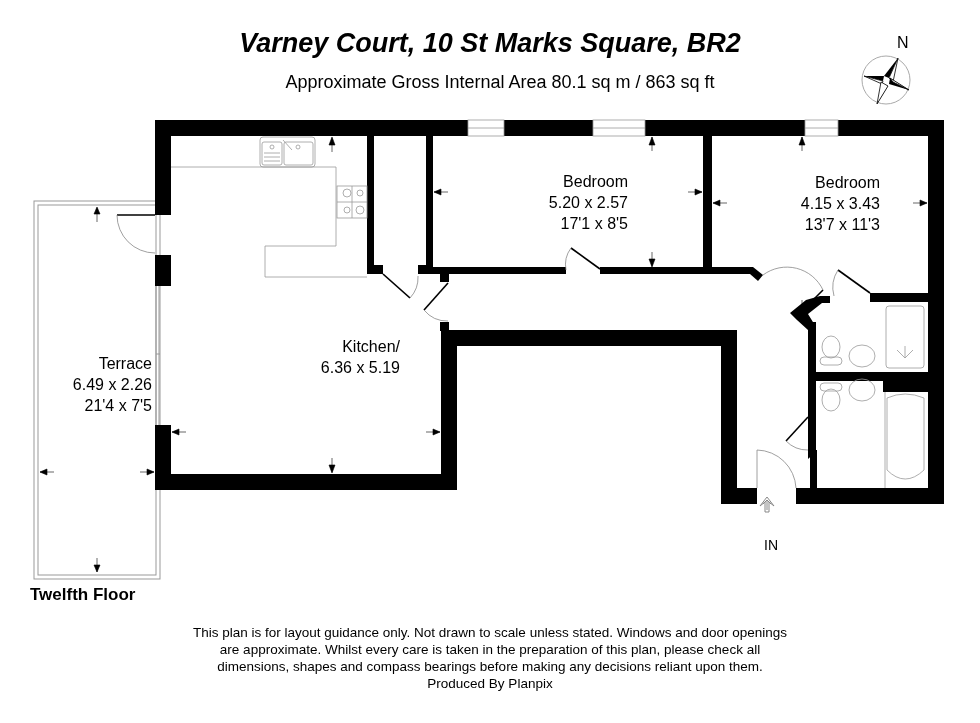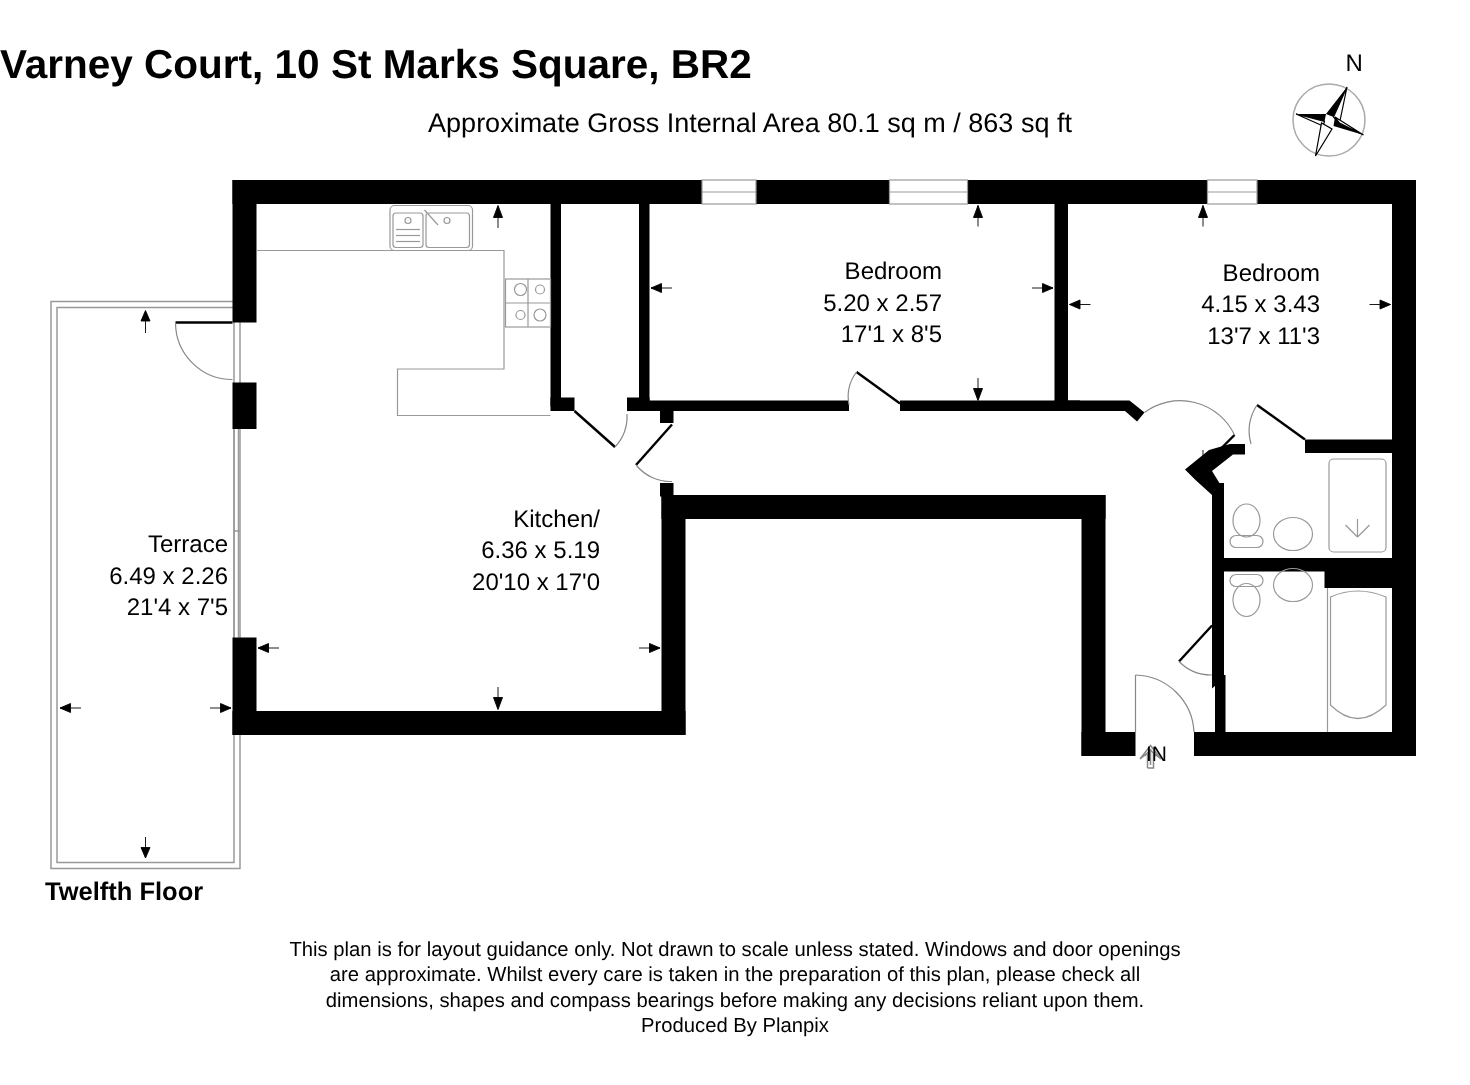--- a/index.html
+++ b/index.html
@@ -1,25 +1,25 @@
 <!DOCTYPE html>
 <html><head>
 <meta charset="utf-8">
 <style>
   html, body { margin:0; padding:0; background:#ffffff; }
   body { width:980px; height:723px; position:relative; overflow:hidden; font-family:"Liberation Sans", sans-serif; color:#000; }
-  .title { position:absolute; left:0; width:980px; top:28px; font-weight:bold; font-size:27px; }
+  .title { position:absolute; left:0; width:980px; top:28px; text-align:center; font-weight:bold; font-size:27px;font-style:italic; }
   .subtitle { position:absolute; left:0; width:1000px; top:72px; text-align:center; font-size:18px; }
   .compass-n { position:absolute; left:897px; top:34px; font-size:16px; }
   svg.plan { position:absolute; left:0; top:0; }
   .room-label { position:absolute; text-align:right; font-size:16px; line-height:21px; }
   .floor-label { position:absolute; left:30px; top:585px; font-weight:bold; font-size:17px; }
   .disclaimer { position:absolute; left:0; width:980px; top:624px; text-align:center; font-size:13.5px; line-height:17px; font-family:"Liberation Sans Narrow","Liberation Sans", sans-serif; }
   .disclaimer div { white-space:nowrap; }
-  .in-label { position:absolute; left:764px; top:494px; font-size:14px; }
+  .in-label { position:absolute; left:764px; top:537px; font-size:14px; }
 </style>
 </head>
 <body>
 
 <div class="title">Varney Court, 10 St Marks Square, BR2</div>
 <div class="subtitle">Approximate Gross Internal Area 80.1 sq m / 863 sq ft</div>
 <div class="compass-n">N</div>
 
 <svg class="plan" width="980" height="723" viewBox="0 0 980 723">
 
@@ -198,21 +198,20 @@
 
 <div class="room-label" style="left:40px; top:353px; width:112px;">
   <div>Terrace</div>
   <div>6.49 x 2.26</div>
   <div>21'4 x 7'5</div>
 </div>
 
 <div class="room-label" style="left:220px; top:336px; width:180px;">
   <div>Kitchen/</div>
   <div>6.36 x 5.19</div>
-  <div>20'10 x 17'0</div>
 </div>
 
 <div class="room-label" style="left:508px; top:171px; width:120px;">
   <div>Bedroom</div>
   <div>5.20 x 2.57</div>
   <div>17'1 x 8'5</div>
 </div>
 
 <div class="room-label" style="left:760px; top:172px; width:120px;">
   <div>Bedroom</div>

